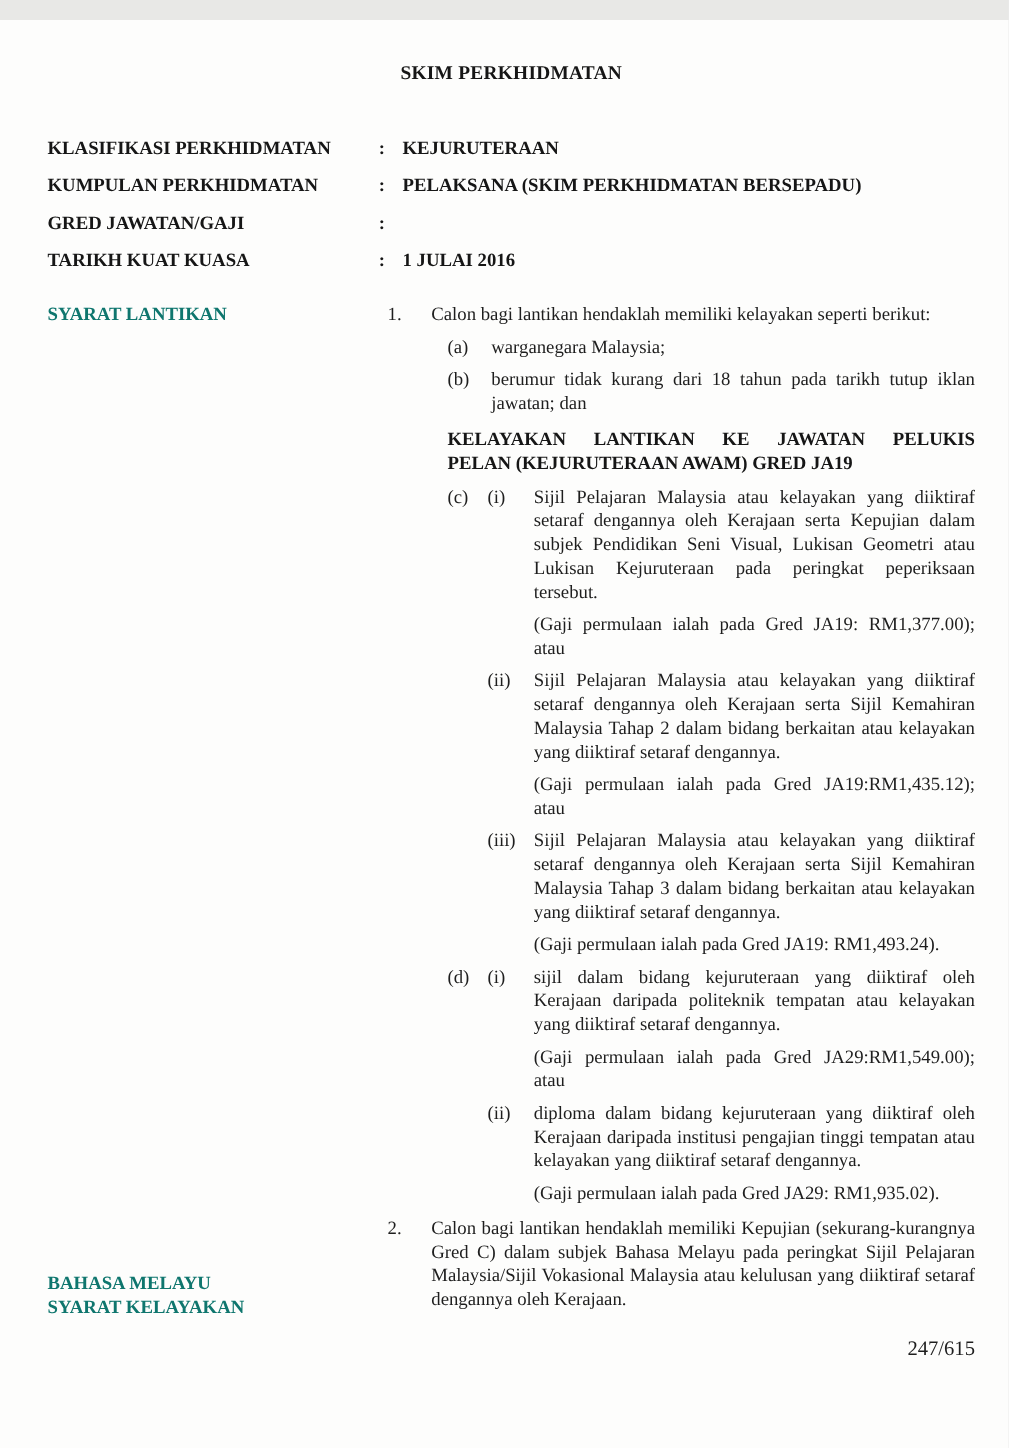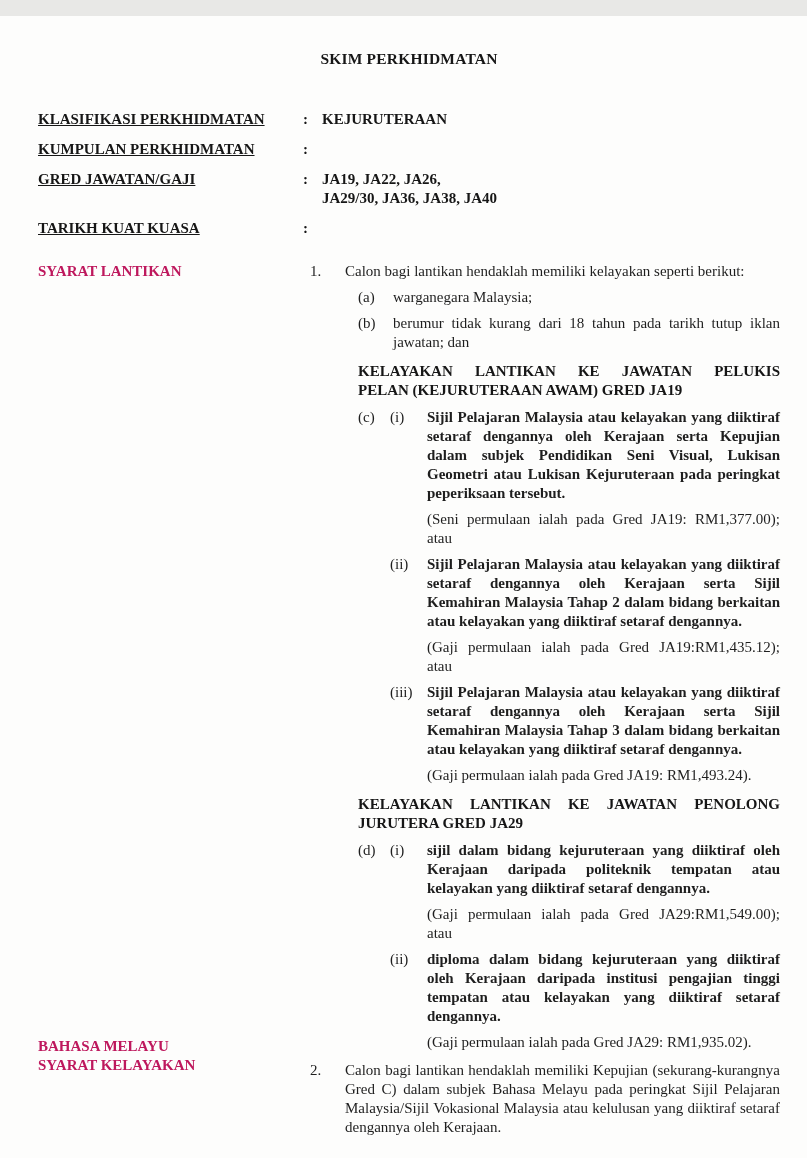--- a/index.html
+++ b/index.html
@@ -36,31 +36,31 @@
   
   .header-block {
     margin-top: 42px;
   }
   .header-row {
     display: flex;
     margin-bottom: 11px;
     font-weight: bold;
     color: #161616;
   }
-  .header-label { width: 265px; flex: none; text-decoration: underline; }
+  .header-label { width: 265px; flex: none; }
   .header-colon { width: 19px;  flex: none; }
   .header-value { flex: 1; }
   
   .main-block { margin-top: 24px; }
   .main-row { display: flex; }
   .side-col {
     width: 272px;
     flex: none;
     font-weight: bold;
-    color: #be185d;
+    color: #0f766e;
   }
   .body-col { width: 470px; flex: none; }
 
   .para { margin-bottom: 7px; }
   .l1 { display: flex; }
   .l1-num  { width: 35px; flex: none; }
   .l1-text { flex: 1; }
 
   .l2 { display: flex; margin-left: 48px; }
   .l2-marker { width: 35px; flex: none; }
@@ -69,21 +69,21 @@
   .heading {
     margin: 10px 0 8px 48px;
     font-weight: bold;
     color: #161616;
   }
   .stretch { text-align: justify; text-align-last: justify; }
 
   .l3 { display: flex; margin-left: 48px; }
   .l3-m1 { width: 32px; flex: none; }
   .l3-m2 { width: 37px; flex: none; }
-  .l3-text { flex: 1; font-weight: bold; }
+  .l3-text { flex: 1; }
 
   .salary { margin-left: 117px; }
 
   .jt { text-align: justify; }
 
   
   .page-number {
     margin-top: 12px;
     text-align: right;
     font-size: 16.5px;
@@ -101,32 +101,30 @@
 
     <div class="header-block">
       <div class="header-row">
         <div class="header-label">KLASIFIKASI PERKHIDMATAN</div>
         <div class="header-colon">:</div>
         <div class="header-value">KEJURUTERAAN</div>
       </div>
       <div class="header-row">
         <div class="header-label">KUMPULAN PERKHIDMATAN</div>
         <div class="header-colon">:</div>
+        <div class="header-value">PELAKSANA (SKIM PERKHIDMATAN BERSEPADU)</div>
       </div>
       <div class="header-row">
         <div class="header-label">GRED JAWATAN/GAJI</div>
         <div class="header-colon">:</div>
-        <div class="header-value">
-          <div>JA19, JA22, JA26,</div>
-          <div>JA29/30, JA36, JA38, JA40</div>
-        </div>
       </div>
       <div class="header-row">
         <div class="header-label">TARIKH KUAT KUASA</div>
         <div class="header-colon">:</div>
+        <div class="header-value">1 JULAI 2016</div>
       </div>
     </div>
 
     <div class="main-block main-row">
 
       <div class="side-col">
         <div>SYARAT LANTIKAN</div>
         <div style="height:756px"></div>
         <div>
           <div>BAHASA MELAYU</div>
@@ -155,21 +153,21 @@
           <div class="stretch">KELAYAKAN LANTIKAN KE JAWATAN PELUKIS</div>
           <div>PELAN (KEJURUTERAAN AWAM) GRED JA19</div>
         </div>
 
         <div class="l3 para">
           <div class="l3-m1">(c)</div>
           <div class="l3-m2">(i)</div>
           <div class="l3-text jt">Sijil Pelajaran Malaysia atau kelayakan yang diiktiraf setaraf dengannya oleh Kerajaan serta Kepujian dalam subjek Pendidikan Seni Visual, Lukisan Geometri atau Lukisan Kejuruteraan pada peringkat peperiksaan tersebut.</div>
         </div>
         <div class="salary para">
-          <div class="stretch">(Seni permulaan ialah pada Gred JA19: RM1,377.00);</div>
+          <div class="stretch">(Gaji permulaan ialah pada Gred JA19: RM1,377.00);</div>
           <div>atau</div>
         </div>
 
         <div class="l3 para">
           <div class="l3-m1"></div>
           <div class="l3-m2">(ii)</div>
           <div class="l3-text jt">Sijil Pelajaran Malaysia atau kelayakan yang diiktiraf setaraf dengannya oleh Kerajaan serta Sijil Kemahiran Malaysia Tahap 2 dalam bidang berkaitan atau kelayakan yang diiktiraf setaraf dengannya.</div>
         </div>
         <div class="salary para">
           <div class="stretch">(Gaji permulaan ialah pada Gred JA19:RM1,435.12);</div>
@@ -178,24 +176,20 @@
 
         <div class="l3 para">
           <div class="l3-m1"></div>
           <div class="l3-m2">(iii)</div>
           <div class="l3-text jt">Sijil Pelajaran Malaysia atau kelayakan yang diiktiraf setaraf dengannya oleh Kerajaan serta Sijil Kemahiran Malaysia Tahap 3 dalam bidang berkaitan atau kelayakan yang diiktiraf setaraf dengannya.</div>
         </div>
         <div class="salary para">
           <div>(Gaji permulaan ialah pada Gred JA19: RM1,493.24).</div>
         </div>
 
-        <div class="heading">
-          <div class="stretch">KELAYAKAN LANTIKAN KE JAWATAN PENOLONG</div>
-          <div>JURUTERA GRED JA29</div>
-        </div>
 
         <div class="l3 para">
           <div class="l3-m1">(d)</div>
           <div class="l3-m2">(i)</div>
           <div class="l3-text jt">sijil dalam bidang kejuruteraan yang diiktiraf oleh Kerajaan daripada politeknik tempatan atau kelayakan yang diiktiraf setaraf dengannya.</div>
         </div>
         <div class="salary para">
           <div class="stretch">(Gaji permulaan ialah pada Gred JA29:RM1,549.00);</div>
           <div>atau</div>
         </div>

